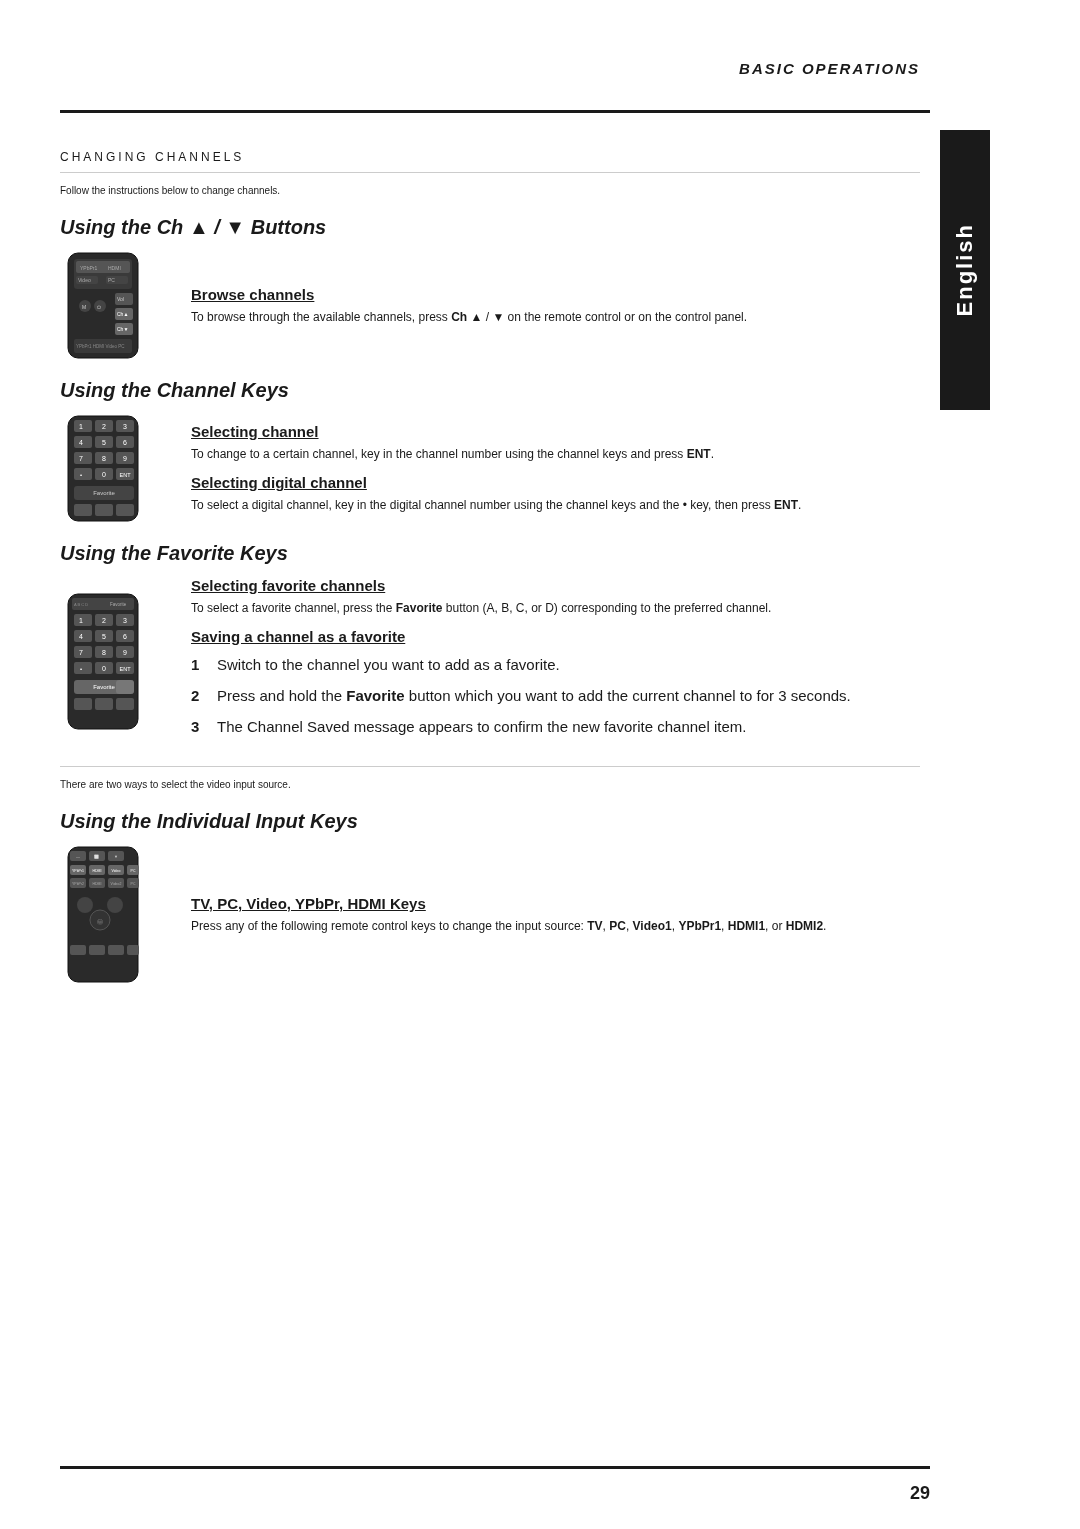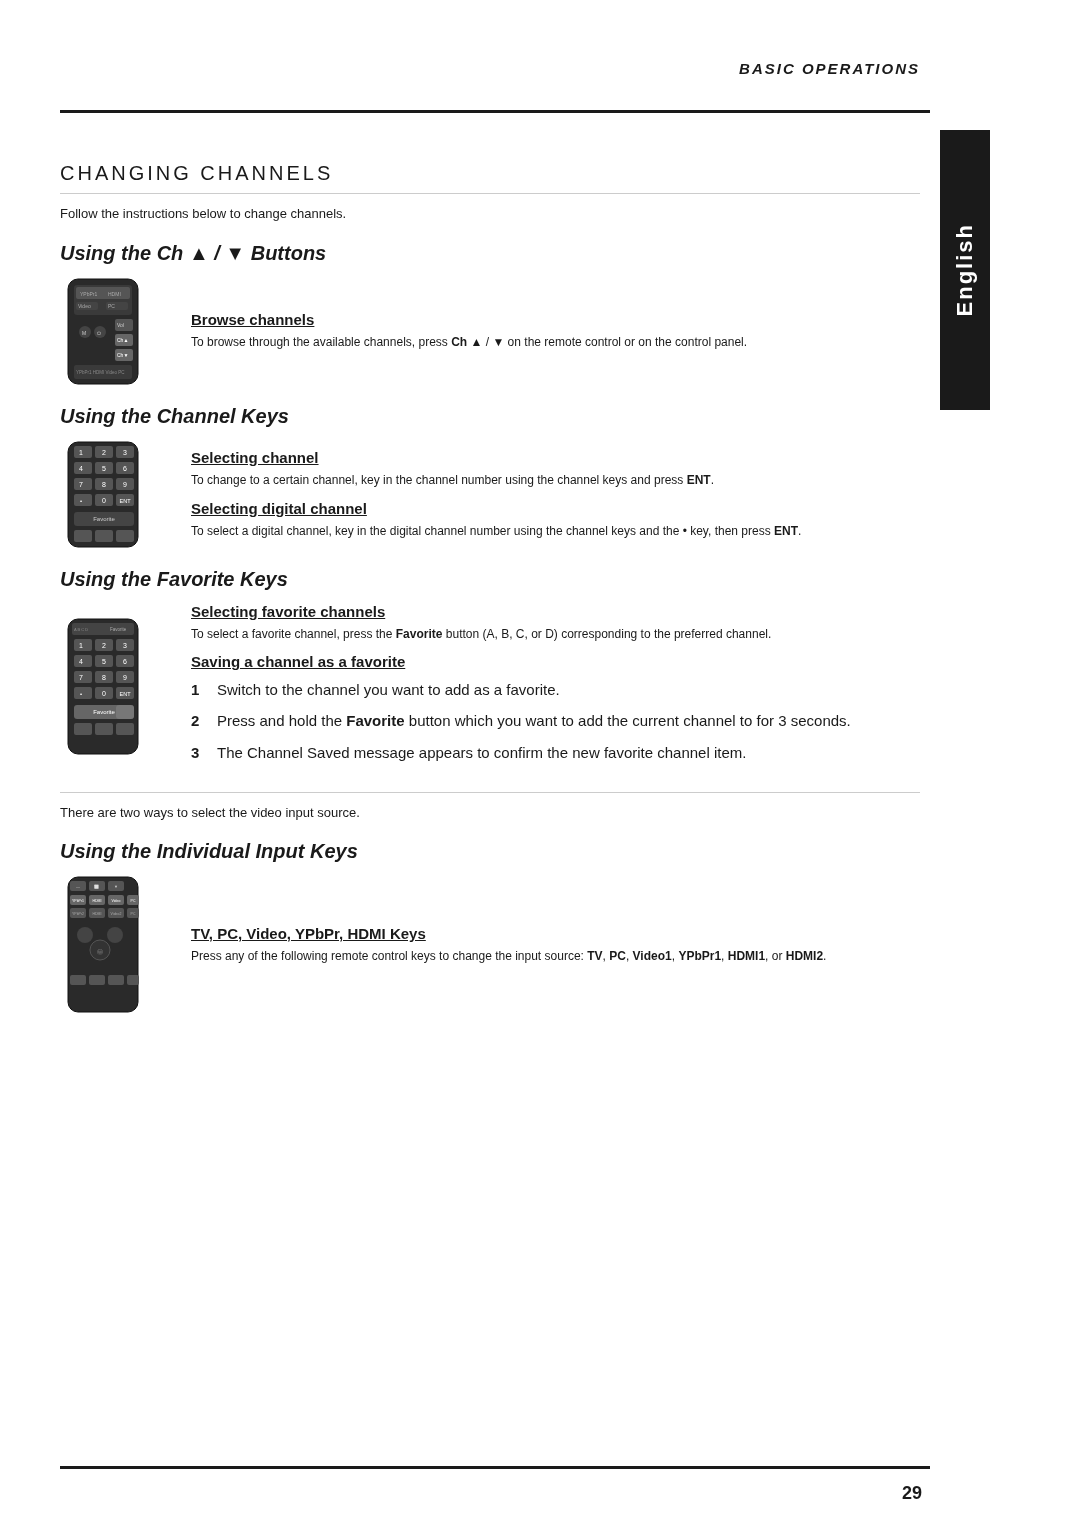--- a/index.html
+++ b/index.html
@@ -70,31 +70,31 @@
     .main-content {
       position: absolute;
       top: 130px;
       left: 60px;
       right: 70px;
       bottom: 80px;
     }
 
     
     .section-heading {
-      font-size: 20px;
+      font-size: 12px;
       font-weight: normal;
       letter-spacing: 3px;
       text-transform: uppercase;
       margin-bottom: 8px;
-      margin-top: 32px;
+      margin-top: 20px;
       color: #1a1a1a;
     }
 
     .section-intro {
-      font-size: 13px;
+      font-size: 10px;
       margin-bottom: 16px;
       color: #1a1a1a;
       line-height: 1.5;
     }
 
     
     .subsection-title {
       font-size: 20px;
       font-style: italic;
       font-weight: bold;
@@ -173,21 +173,21 @@
       left: 60px;
       right: 60px;
       height: 3px;
       background: #1a1a1a;
     }
 
     
     .page-number {
       position: absolute;
       bottom: 25px;
-      right: 68px;
+      right: 60px;
       font-size: 18px;
       font-weight: bold;
       color: #1a1a1a;
     }
 
     
     .remote-svg {
       width: 100%;
       height: 100%;
     }

